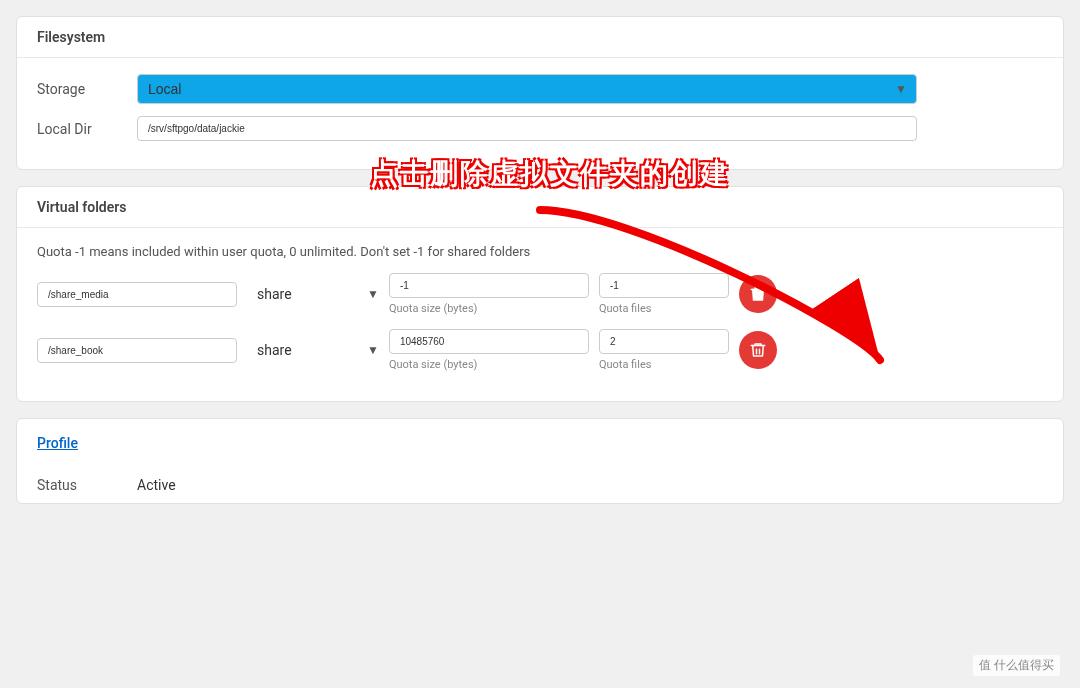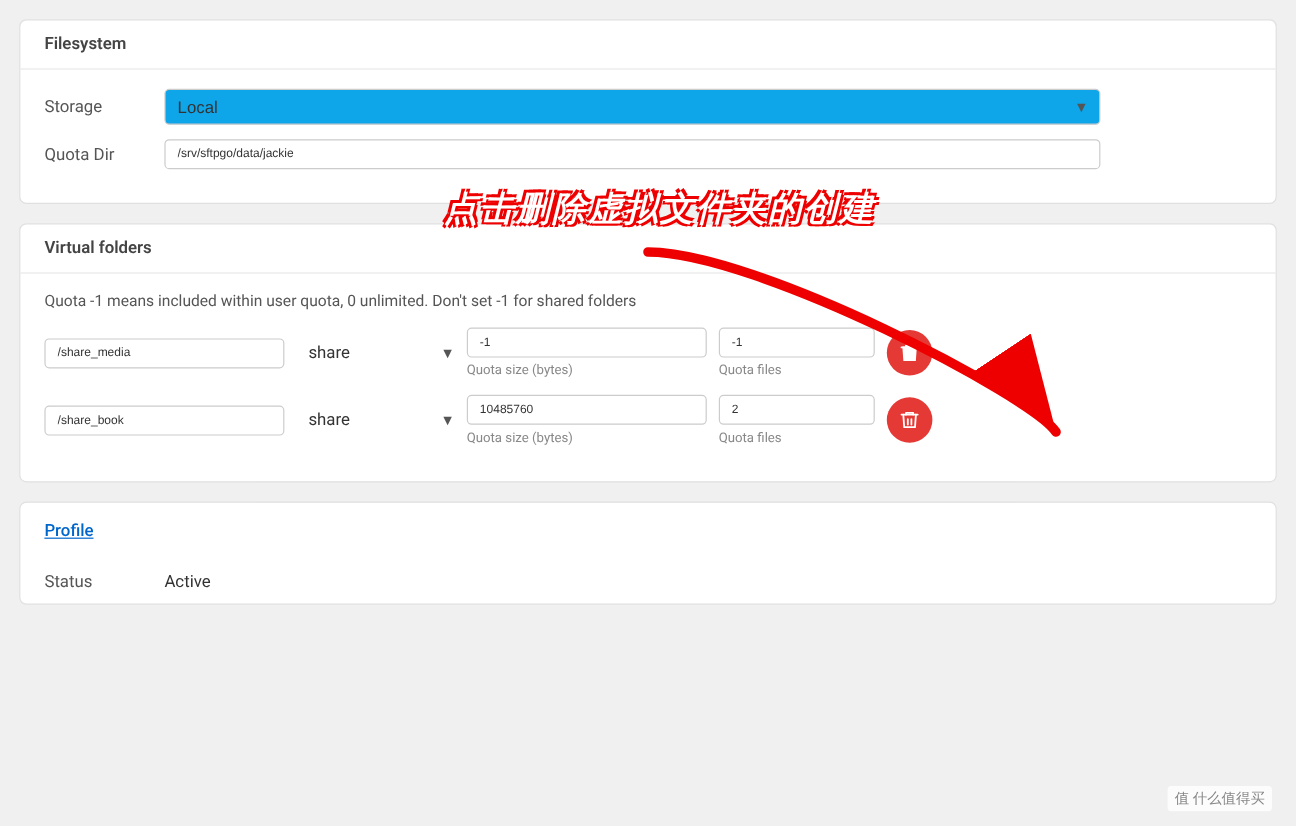--- a/index.html
+++ b/index.html
@@ -174,21 +174,20 @@
       font-size: 28px;
       font-weight: 900;
       color: #fff;
       text-shadow:
         -2px -2px 0 #e00,
         2px -2px 0 #e00,
         -2px 2px 0 #e00,
         2px 2px 0 #e00;
       white-space: nowrap;
       letter-spacing: 2px;
-      font-style: italic;
     }
     
     .arrow-overlay {
       position: absolute;
       top: 190px;
       left: 480px;
       pointer-events: none;
       z-index: 100;
     }
     
@@ -217,21 +216,21 @@
       <div class="form-row">
         <div class="form-label">Storage</div>
         <div class="select-wrapper storage-select">
           <select>
             <option>Local</option>
           </select>
           <span class="select-arrow">▼</span>
         </div>
       </div>
       <div class="form-row">
-        <div class="form-label">Quota Dir</div>
+        <div class="form-label">Local Dir</div>
         <input class="form-control home-dir-input" type="text" value="/srv/sftpgo/data/jackie" style="">
       </div>
     </div>
   </div>
 
   <div class="card">
     <div class="card-header">Virtual folders</div>
     <div class="card-body">
       <div class="quota-note">Quota -1 means included within user quota, 0 unlimited. Don't set -1 for shared folders</div>
 

